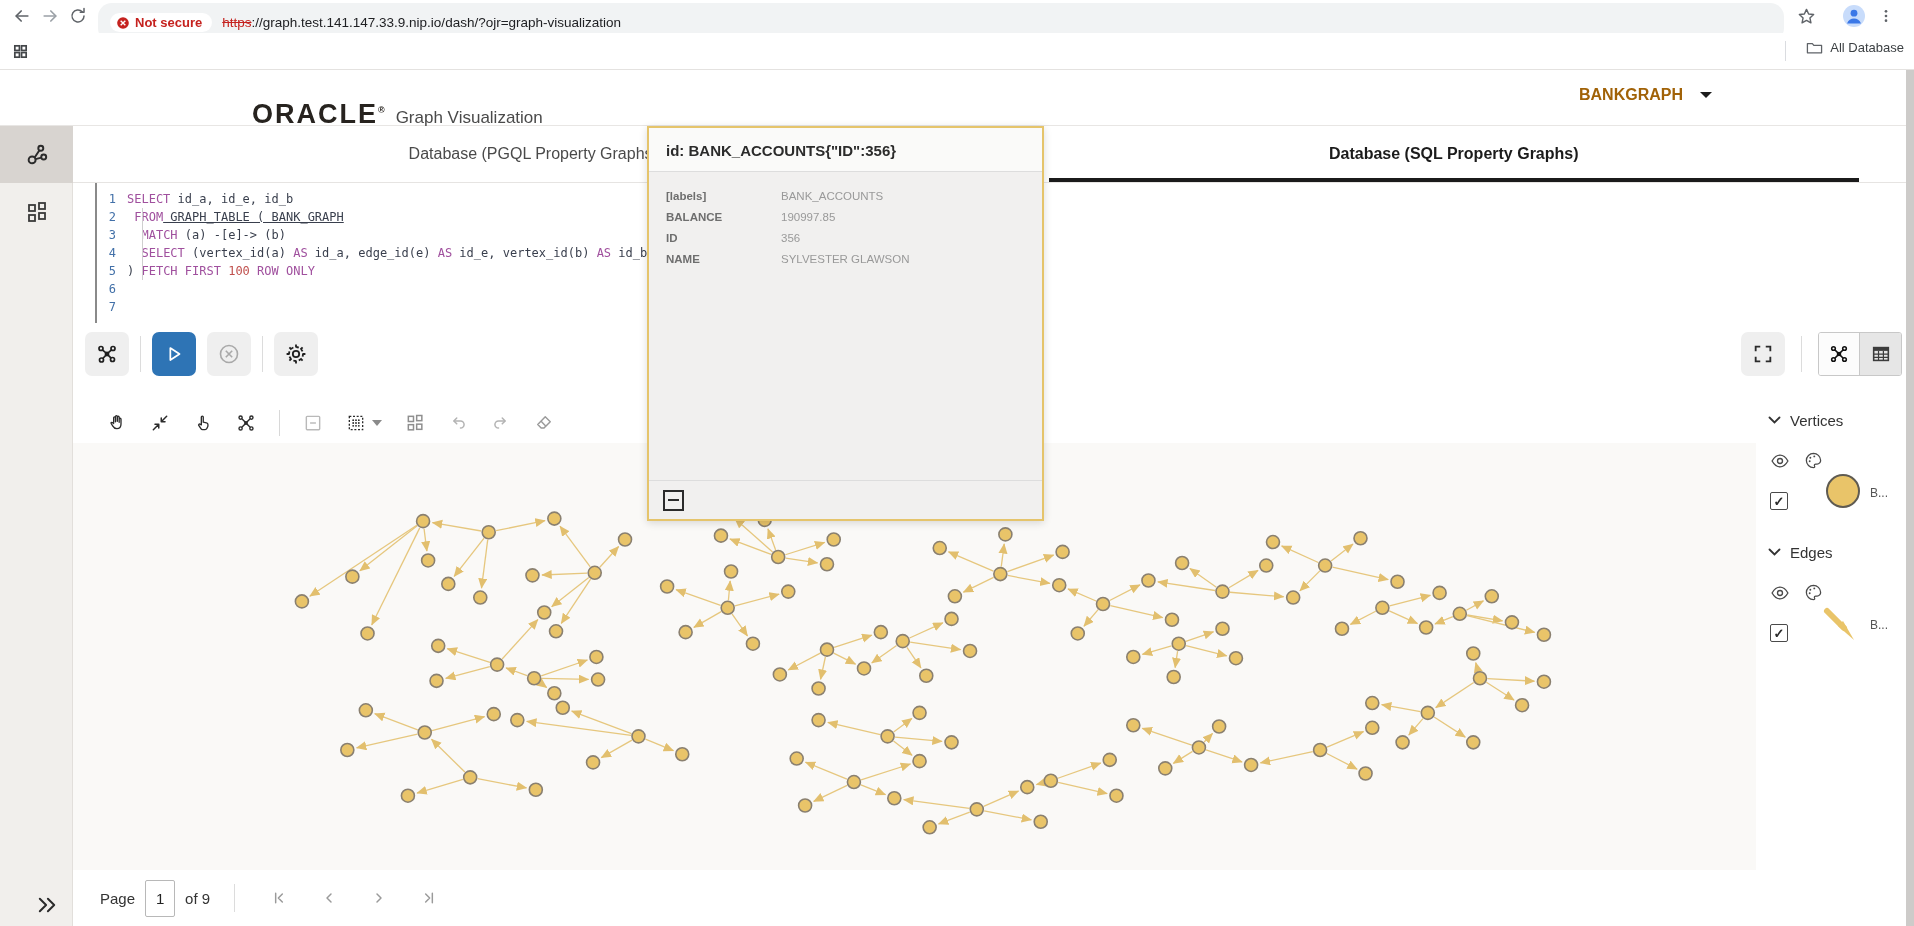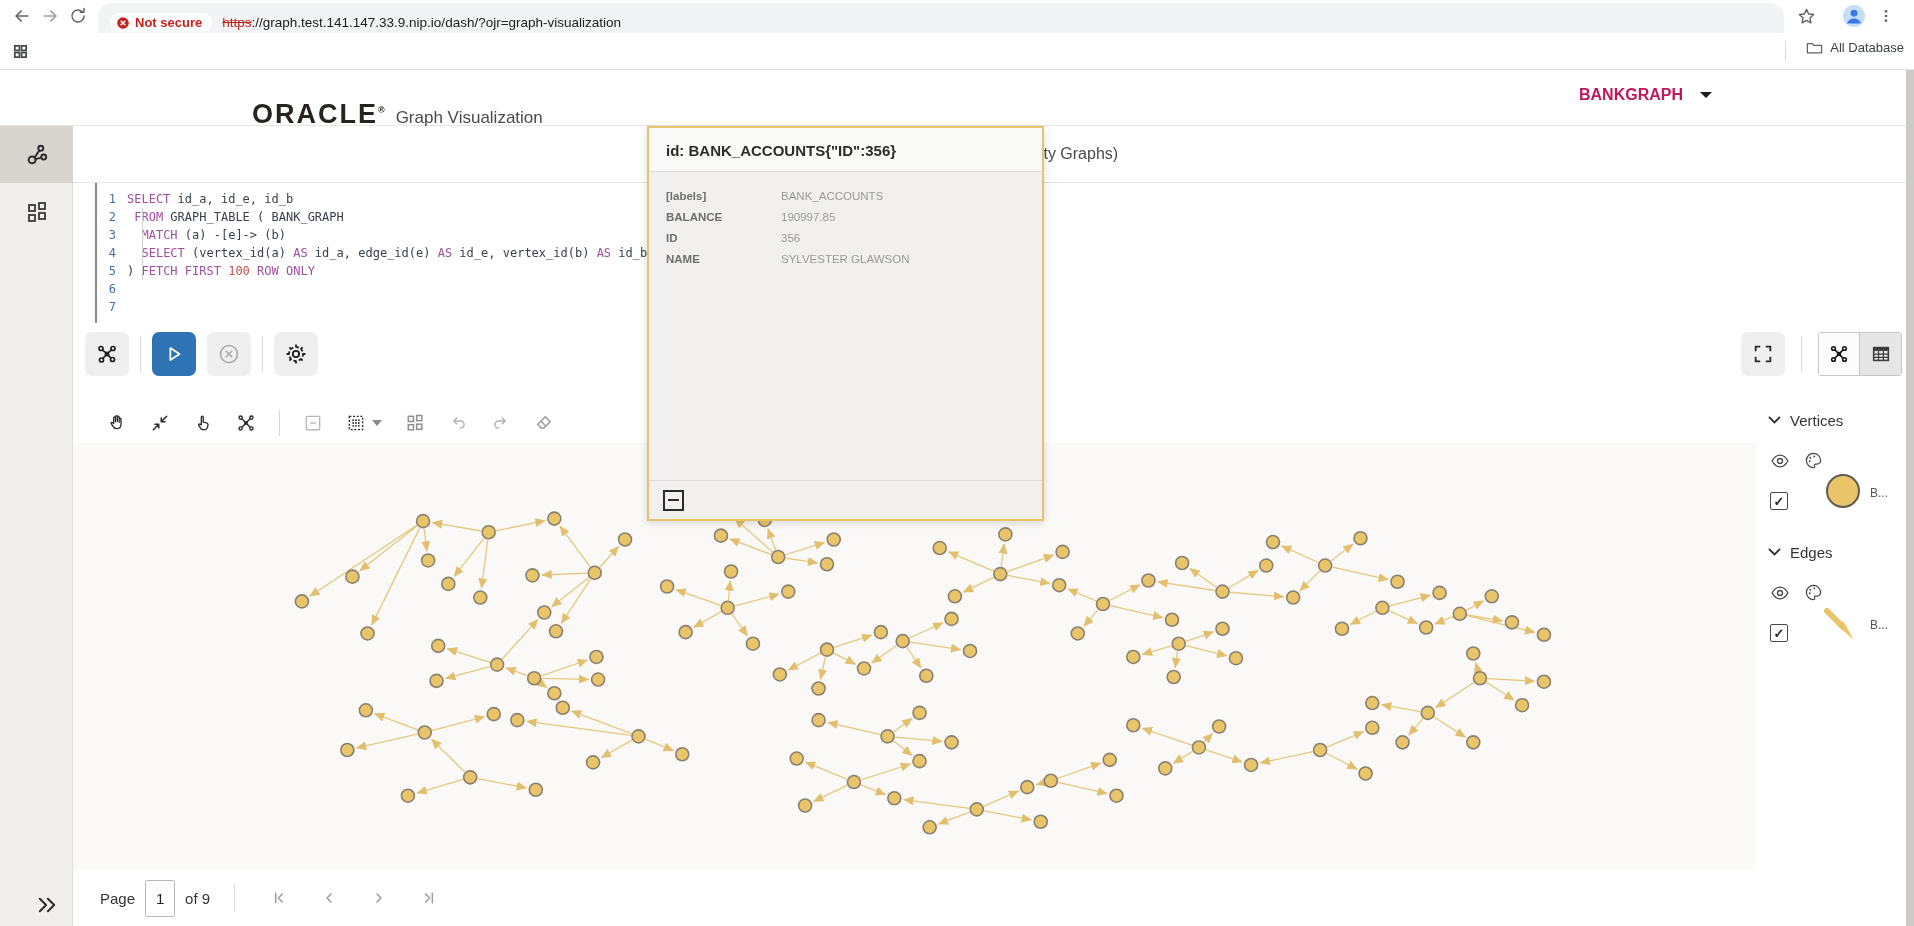--- a/index.html
+++ b/index.html
@@ -18,21 +18,21 @@
   #allbm { position:absolute; right:10px; top:7px; display:flex; align-items:center; gap:7px; font-size:13px; color:#3c4043; cursor:pointer; }
   #bmsep { position:absolute; right:128px; top:8px; width:1px; height:20px; background:#dadce0; }
 
   
   #appheader { position:absolute; left:0; top:70px; width:1914px; height:56px; background:#fff; border-bottom:1px solid #e8e6e4; z-index:20; }
   #brandwrap { position:absolute; left:252px; top:29px; display:flex; align-items:baseline; gap:9px; }
   #brand { font-size:27px; font-weight:bold; letter-spacing:2px; color:#27231f; }
   #brand sup { font-size:9px; }
   #product { font-size:17px; color:#4a4a4a; }
   #graphsel { position:absolute; right:201px; top:16px; display:flex; align-items:center; gap:16px; cursor:pointer; }
-  #graphsel .lbl { font-size:16px; font-weight:bold; color:#be185d; }
+  #graphsel .lbl { font-size:16px; font-weight:bold; color:#a16207; }
 
   
   #sidebar { position:absolute; left:0; top:126px; width:73px; height:800px; background:#f1efec; border-right:1px solid #e2dfdb; z-index:30; }
   .side-item { width:73px; height:57px; display:flex; align-items:center; justify-content:center; cursor:pointer; }
   .side-item.sel { background:#d8d4d0; }
   #side-expand { position:absolute; left:36px; bottom:12px; cursor:pointer; }
 
   
   #tabsrow { position:absolute; left:73px; top:126px; width:1841px; height:57px; background:#fff; border-bottom:1px solid #e6e4e2; display:flex; z-index:10; }
   .tab { flex:1; display:flex; align-items:center; justify-content:center; font-size:16px; color:#4a4a4a; cursor:pointer; position:relative; }
@@ -204,34 +204,38 @@
     <svg width="22" height="18" viewBox="0 0 24 20" fill="none" stroke="#2b2b2b" stroke-width="2.2" stroke-linecap="round" stroke-linejoin="round">
         <path d="M4 3l7 7-7 7M13 3l7 7-7 7"></path>
       </svg>
   </div>
 </div>
 
 <div id="tabsrow">
   <div class="tab">
       <span>Database (PGQL Property Graphs)</span>
     </div>
+  <div class="tab sel">
+      <span>Database (SQL Property Graphs)</span>
+      <span class="underline"></span>
+    </div>
 </div>
 
 <div id="editor">
   <div id="editor-lines">
       <div class="cline">
         <span class="ln">1</span>
         <span class="tk-kw" style="white-space: pre;">SELECT</span>
         <span class="tk-pl" style="white-space: pre;"> id_a, id_e, id_b</span>
       </div>
       <div class="cline">
         <span class="ln">2</span>
         <span class="tk-pl" style="white-space: pre;"> </span>
         <span class="tk-kw" style="white-space: pre;">FROM</span>
-        <span class="tk-pl" style="white-space: pre;"> GRAPH_TABLE ( BANK_GRAPH</span>
+        <span class="tk-pl" style="white-space: pre; text-decoration: underline;"> GRAPH_TABLE ( BANK_GRAPH</span>
       </div>
       <div class="cline">
         <span class="ln">3</span>
         <span class="tk-pl" style="white-space: pre;">  </span>
         <span class="tk-kw" style="white-space: pre;">MATCH</span>
         <span class="tk-pl" style="white-space: pre;"> (a) -[e]-&gt; (b)</span>
       </div>
       <div class="cline">
         <span class="ln">4</span>
         <span class="tk-pl" style="white-space: pre;">  </span>

